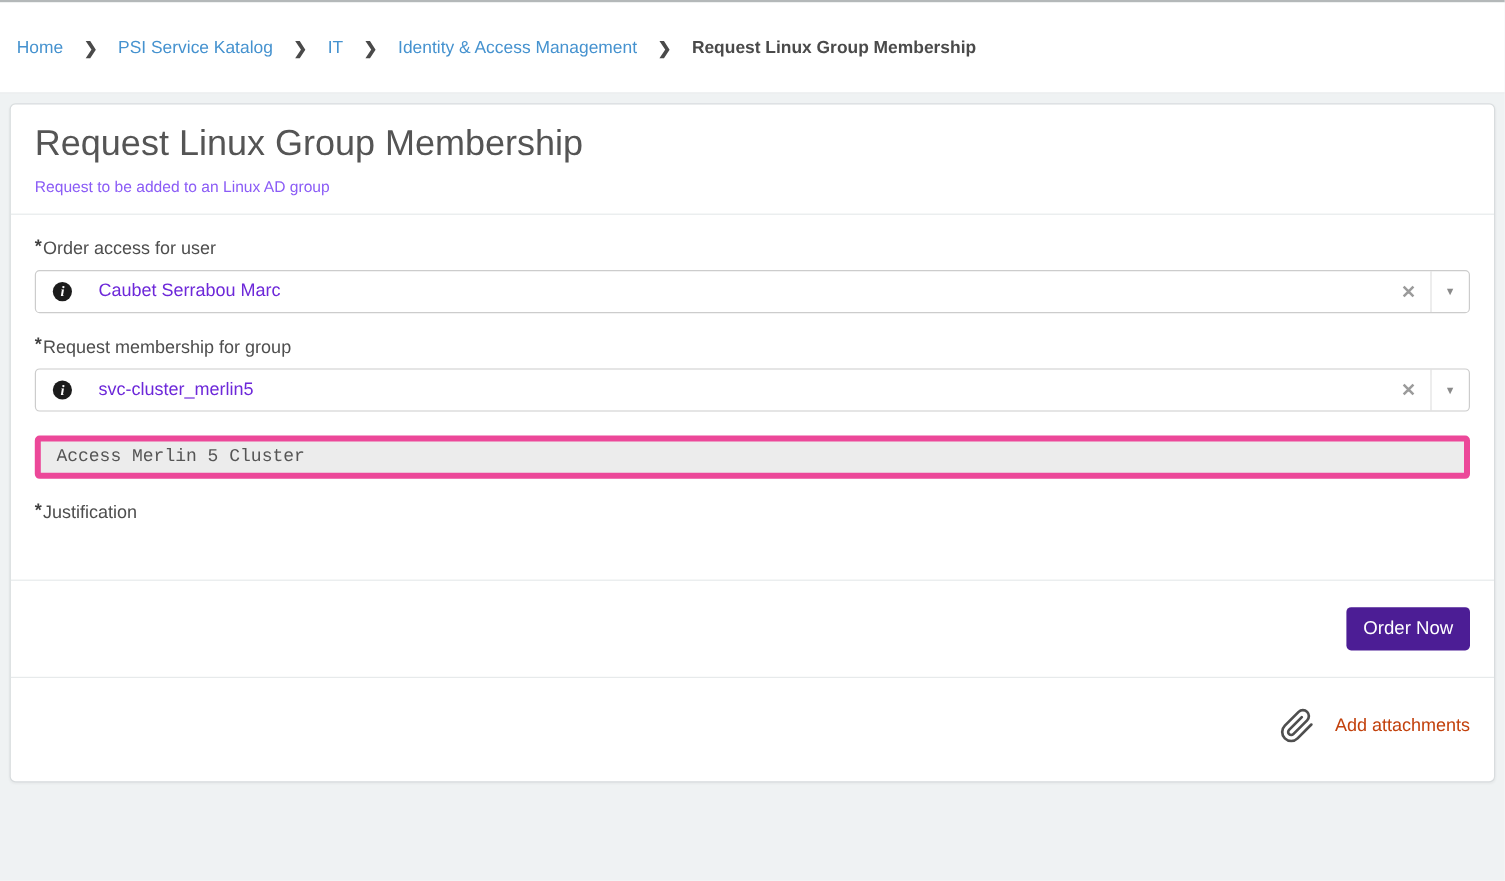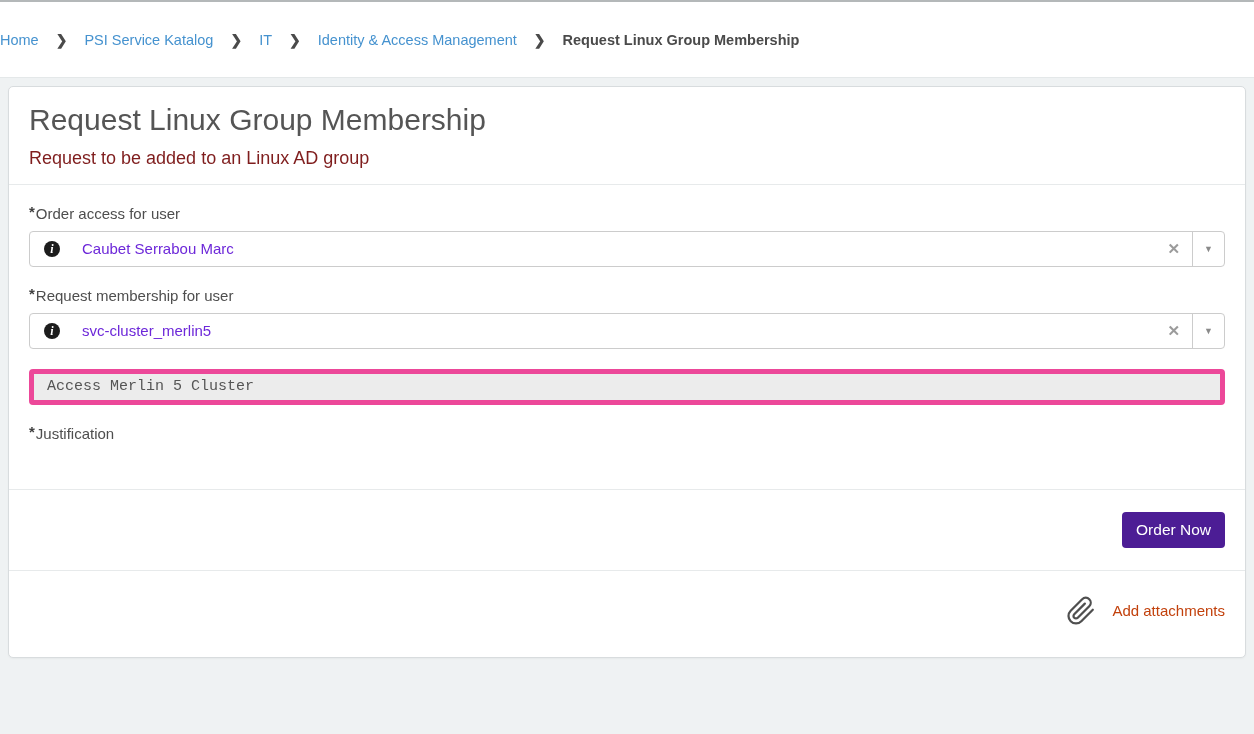--- a/index.html
+++ b/index.html
@@ -7,38 +7,38 @@
   body {
     font-family: "Liberation Sans", sans-serif;
     background: #eff2f3;
     color: #4e4e4e;
   }
   .top-strip { height: 2px; background: #b4b8b9; }
   .breadcrumb-bar {
     height: 76px; background: #ffffff;
     border-bottom: 1px solid #e4e8e9;
     display: flex; align-items: center;
-    padding-left: 0;
+    padding-left: 14px;
     text-align: right;
   }
   .breadcrumb { display: flex; align-items: center; font-size: 14.5px; }
   .crumb-link { color: #4592cf; text-decoration: none; cursor: pointer; }
   .crumb-sep { color: #4a4a4a; font-weight: bold; font-size: 14px; margin: 0 17px; }
   .crumb-current { color: #4a4a4a; font-weight: bold; }
 
   .page { padding: 8px 8px 12px 8px; }
   .panel {
     background: #ffffff;
     border: 1px solid #d8dcde;
     border-radius: 5px;
     box-shadow: 0 1px 2px rgba(0,0,0,0.04);
   }
   .panel-header { padding: 16px 20px 15px 20px; border-bottom: 1px solid #e7eaeb; }
   .page-title { font-size: 30px; font-weight: normal; color: #555555; line-height: 1.15; }
-  .page-subtitle { font-size: 18px; color: #7f1d1d; margin-top: 10px; }
+  .page-subtitle { font-size: 13px; color: #8b5cf6; margin-top: 10px; }
 
   .form-area { padding: 20px 20px 38px 20px; }
   .field { margin-bottom: 20px; }
   .field:last-child { margin-bottom: 4px; }
   .field-label { font-size: 15px; color: #4e4e4e; margin-bottom: 9px; display: block; }
   .req { color: #3f3f3f; position: relative; top: -2px; margin-right: 1px; font-weight: bold; }
 
   .combo {
     display: flex; align-items: stretch; height: 36px;
     border: 1px solid #cccccc; border-radius: 4px; background: #fff;
@@ -128,21 +128,21 @@
           <div class="combo-main">
             <span class="info-icon">i</span>
             <span class="combo-value">Caubet Serrabou Marc</span>
           </div>
           <span class="combo-clear">✕</span>
           <span class="combo-caret-btn">▼</span>
         </div>
       </div>
 
       <div class="field">
-        <label class="field-label"><span class="req">*</span><span>Request membership for user</span></label>
+        <label class="field-label"><span class="req">*</span><span>Request membership for group</span></label>
         <div class="combo">
           <div class="combo-main">
             <span class="info-icon">i</span>
             <span class="combo-value">svc-cluster_merlin5</span>
           </div>
           <span class="combo-clear">✕</span>
           <span class="combo-caret-btn">▼</span>
         </div>
       </div>
 

